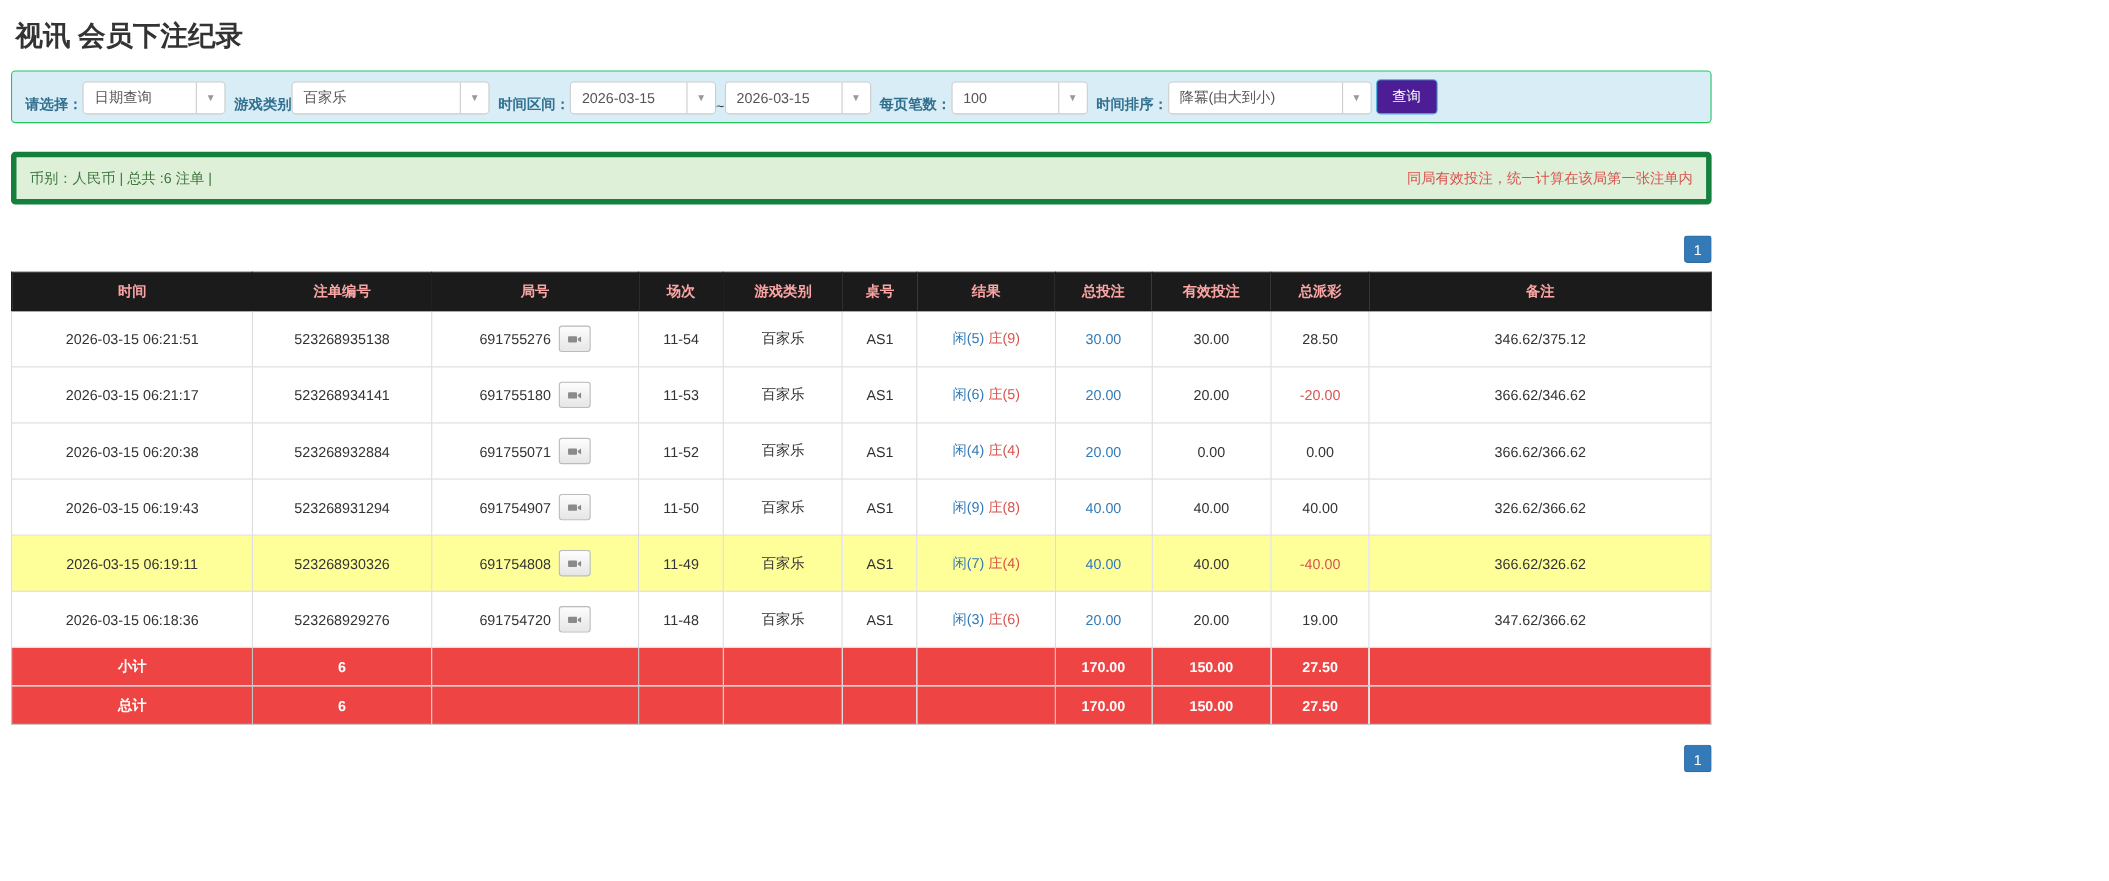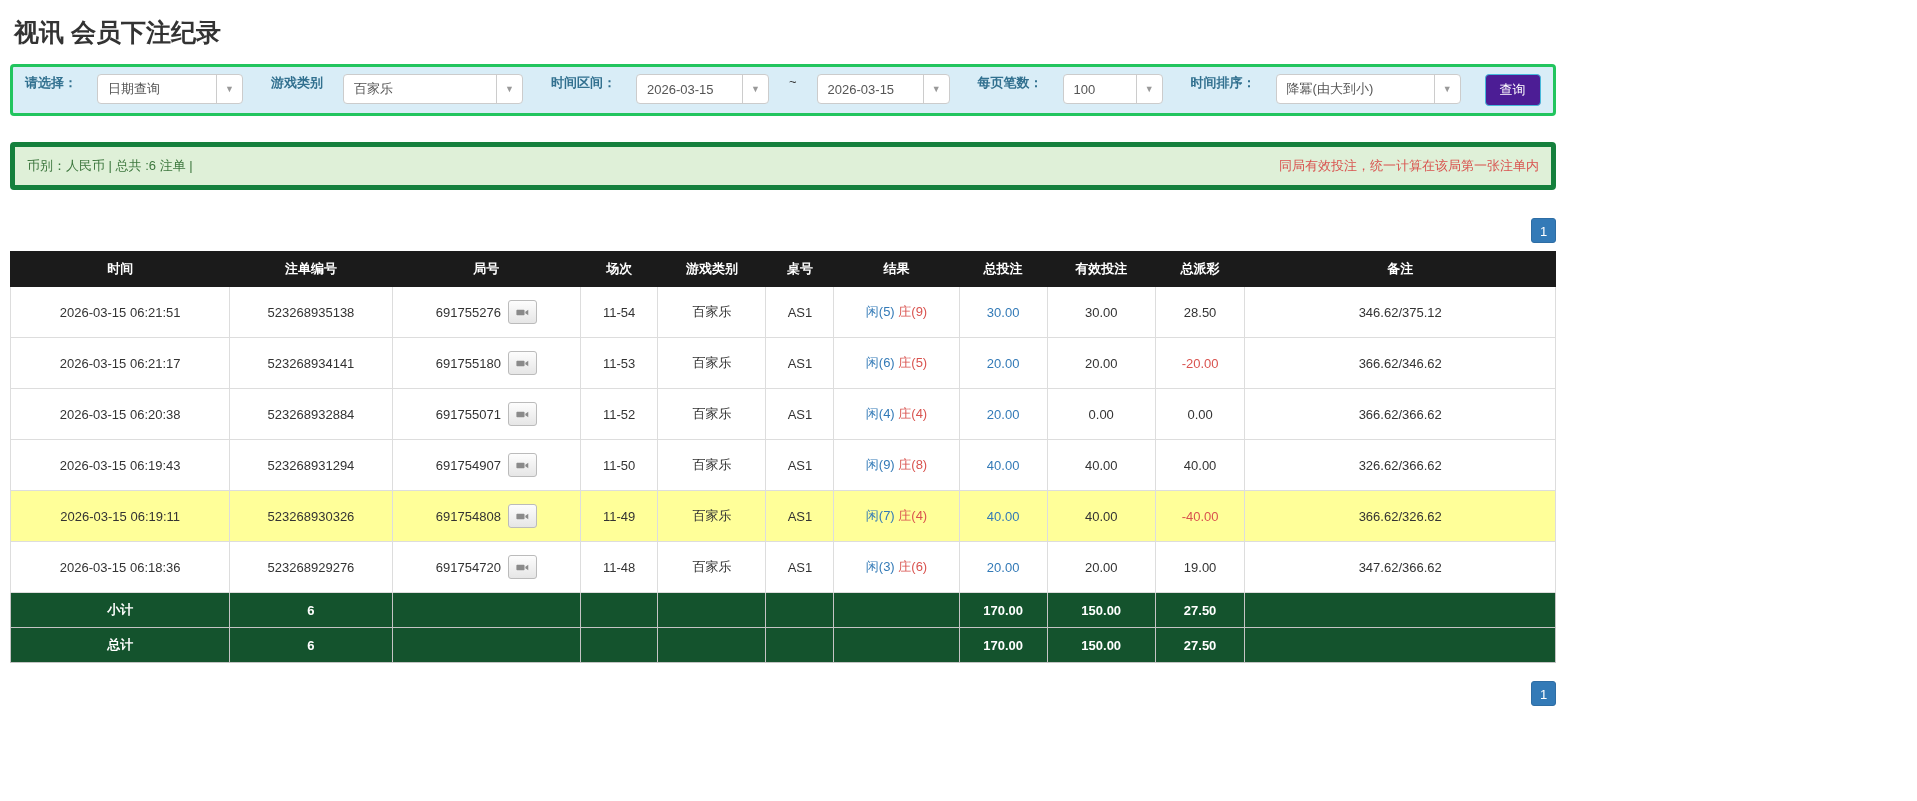--- a/index.html
+++ b/index.html
@@ -1,47 +1,47 @@
 <!DOCTYPE html>
 <html><head>
 <meta charset="utf-8">
 <style>
   html,body{margin:0;padding:0;background:#fff;font-family:"Liberation Sans",sans-serif;color:#333;}
   .page{width:1917px;min-height:801px;box-sizing:border-box;padding:12px 0 30px 10px;}
   .content{width:1546px;}
   .page-title{font-size:25px;font-weight:700;color:#333;margin:4px 0 15px 4px;}
 
   
-  .filter-bar{background:#d9edf7;border:3px solid #22c55e;border-radius:4px;padding:7px 10px;display:flex;align-items:flex-start;gap:20px;box-sizing:border-box;}
+  .filter-bar{background:#d9edf7;border:1px solid #22c55e;border-radius:4px;padding:7px 10px;display:flex;align-items:flex-end;gap:0;box-sizing:border-box;}
   .flabel{font-size:13px;font-weight:bold;color:#31708f;white-space:nowrap;margin-left:8px;}
   .flabel.first{margin-left:2px;}
   .sel{background:#fff;border:1px solid #ccc;border-radius:4px;height:30px;display:flex;align-items:stretch;font-size:13px;color:#555;cursor:pointer;box-sizing:border-box;}
   .sel .val{flex:1;display:flex;align-items:center;padding:0 10px;white-space:nowrap;overflow:hidden;}
   .sel .caret{width:25px;border-left:1px solid #ccc;display:flex;align-items:center;justify-content:center;color:#999;font-size:9px;}
-  .w130{width:146px}.w180{width:180px}.w150{width:133px}.w100{width:100px}.w185{width:185px}
+  .w130{width:130px}.w180{width:180px}.w150{width:133px}.w100{width:124px}.w185{width:185px}
   .tilde{font-size:13px;color:#333;}
   .btn-search{background:#4c1d95;border:1px solid #46b8da;color:#fff;font-size:13px;padding:6px 14px;border-radius:4px;cursor:pointer;margin-left:4px;}
 
   
   .info-bar{margin-top:26px;background:#dff0d8;border:5px solid #15803d;border-radius:4px;padding:10px 12px;display:flex;justify-content:space-between;align-items:center;font-size:13px;box-sizing:border-box;}
   .info-left{color:#3c763d;}
   .info-right{color:#d9534f;}
 
   
   .pager{overflow:hidden;}
   .pager.top{margin:28px 0 8px;}
   .pager.bottom{margin:18px 0 0;}
   .pager a{float:right;min-width:25px;height:25px;line-height:25px;text-align:center;background:#337ab7;border:1px solid #2e6da4;color:#fff;font-size:13px;border-radius:3px;text-decoration:none;box-sizing:border-box;padding:0 4px;display:block;}
 
   
   table.records{width:100%;border-collapse:collapse;font-size:13px;color:#333;table-layout:fixed;}
-  table.records th{background:#1b1b1b;color:#ffffff;font-weight:bold;padding:8px 4px;border:1px solid #1b1b1b;text-align:center;}
+  table.records th{background:#1b1b1b;color:#fca5a5;font-weight:bold;padding:8px 4px;border:1px solid #1b1b1b;text-align:center;}
   table.records td{border:1px solid #ddd;text-align:center;padding:13px 4px;background:#fff;overflow:hidden;}
   tr.hl td{background:#ffff99;}
-  tr.foot td{background:#14532d;color:#fff;font-weight:bold;padding:8px 4px;border-color:#c4c4c4;}
+  tr.foot td{background:#ef4444;color:#fff;font-weight:bold;padding:8px 4px;border-color:#c4c4c4;}
   .res-p{color:#337ab7;}
   .res-b{color:#d9534f;}
   .link{color:#337ab7;cursor:pointer;}
   .neg{color:#d9534f;}
   .round-wrap{display:inline-flex;align-items:center;gap:7px;}
   .icon-btn{display:inline-flex;align-items:center;justify-content:center;width:27px;height:22px;border:1px solid #bbb;border-radius:3px;background:linear-gradient(#fdfdfd,#e6e6e6);cursor:pointer;}
 </style>
 </head>
 <body>
 

